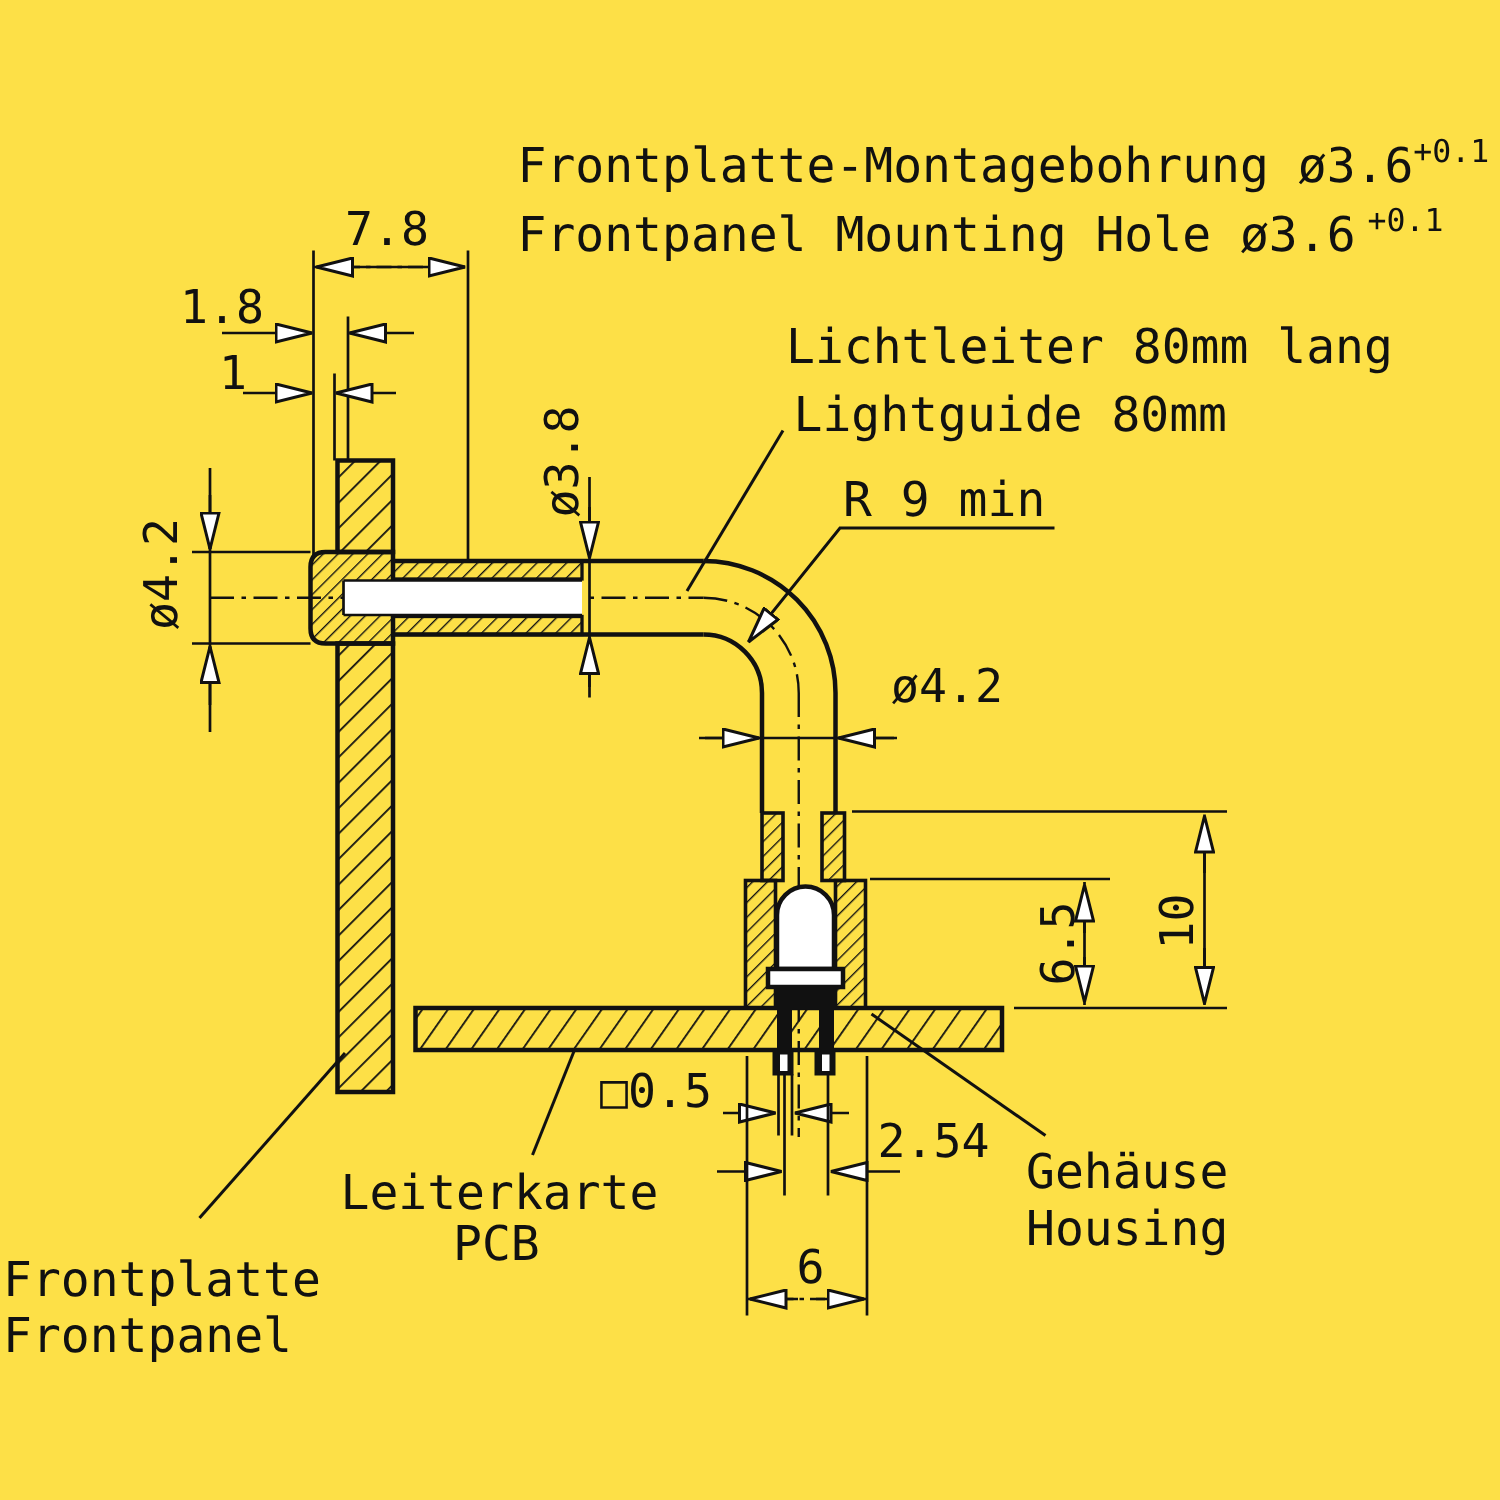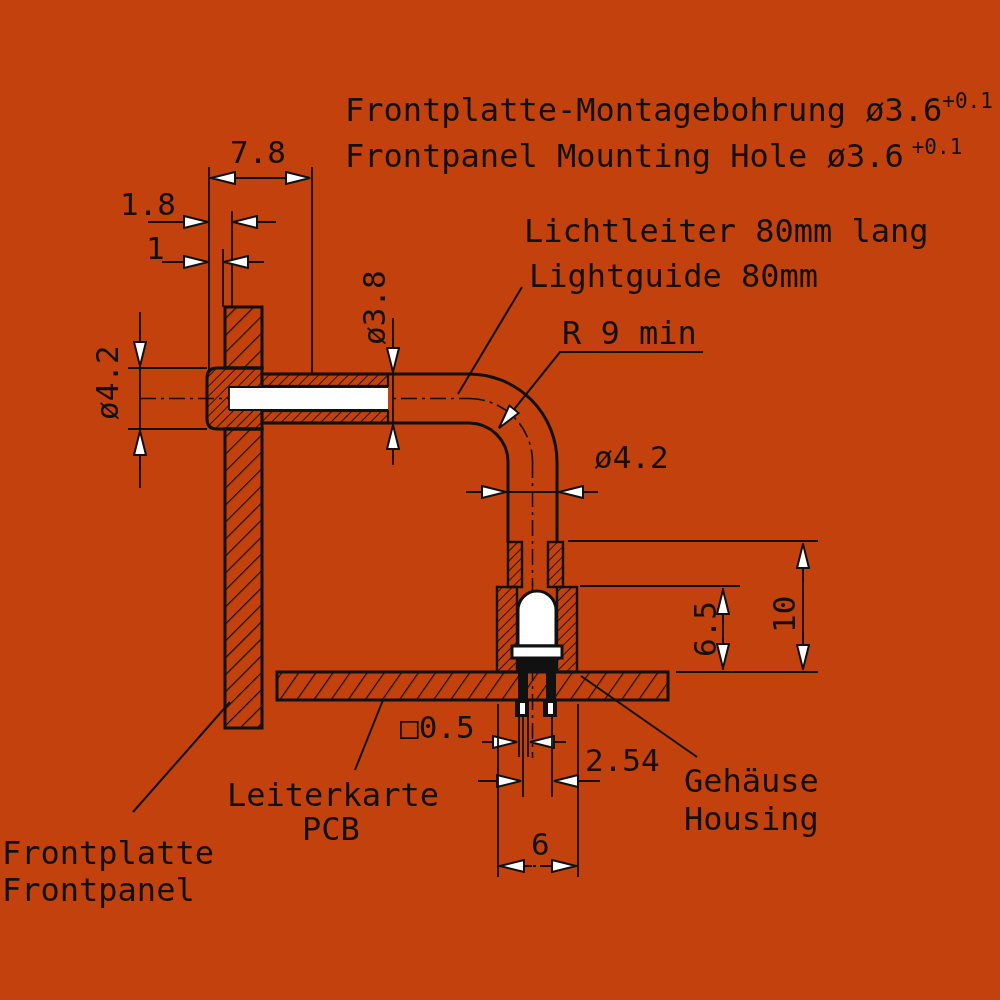--- a/index.html
+++ b/index.html
@@ -1,16 +1,16 @@
 <!DOCTYPE html>
 <html><head>
 <meta charset="utf-8">
 <style>
   html,body{margin:0;padding:0;background:#ffffff;}
-  .stage{position:relative;width:1000px;height:1000px;background:#c2410c;overflow:hidden;}
+  .stage{position:relative;width:1000px;height:1000px;background:#fde047;overflow:hidden;}
   svg{position:absolute;left:0;top:0;}
   text{font-family:"DejaVu Sans Mono","Liberation Mono",monospace;fill:#111;font-size:32px;}
   .dim-label{font-size:31px;}
   .title-line{font-size:32px;}
   .sup{font-size:21px;}
   .outline{stroke:#111;stroke-width:3;fill:none;}
   .thin{stroke:#111;stroke-width:1.8;fill:none;}
   .leader{stroke:#111;stroke-width:2;fill:none;}
   .centerline{stroke:#111;stroke-width:1.6;fill:none;stroke-dasharray:16 5 3 5;}
 </style>

